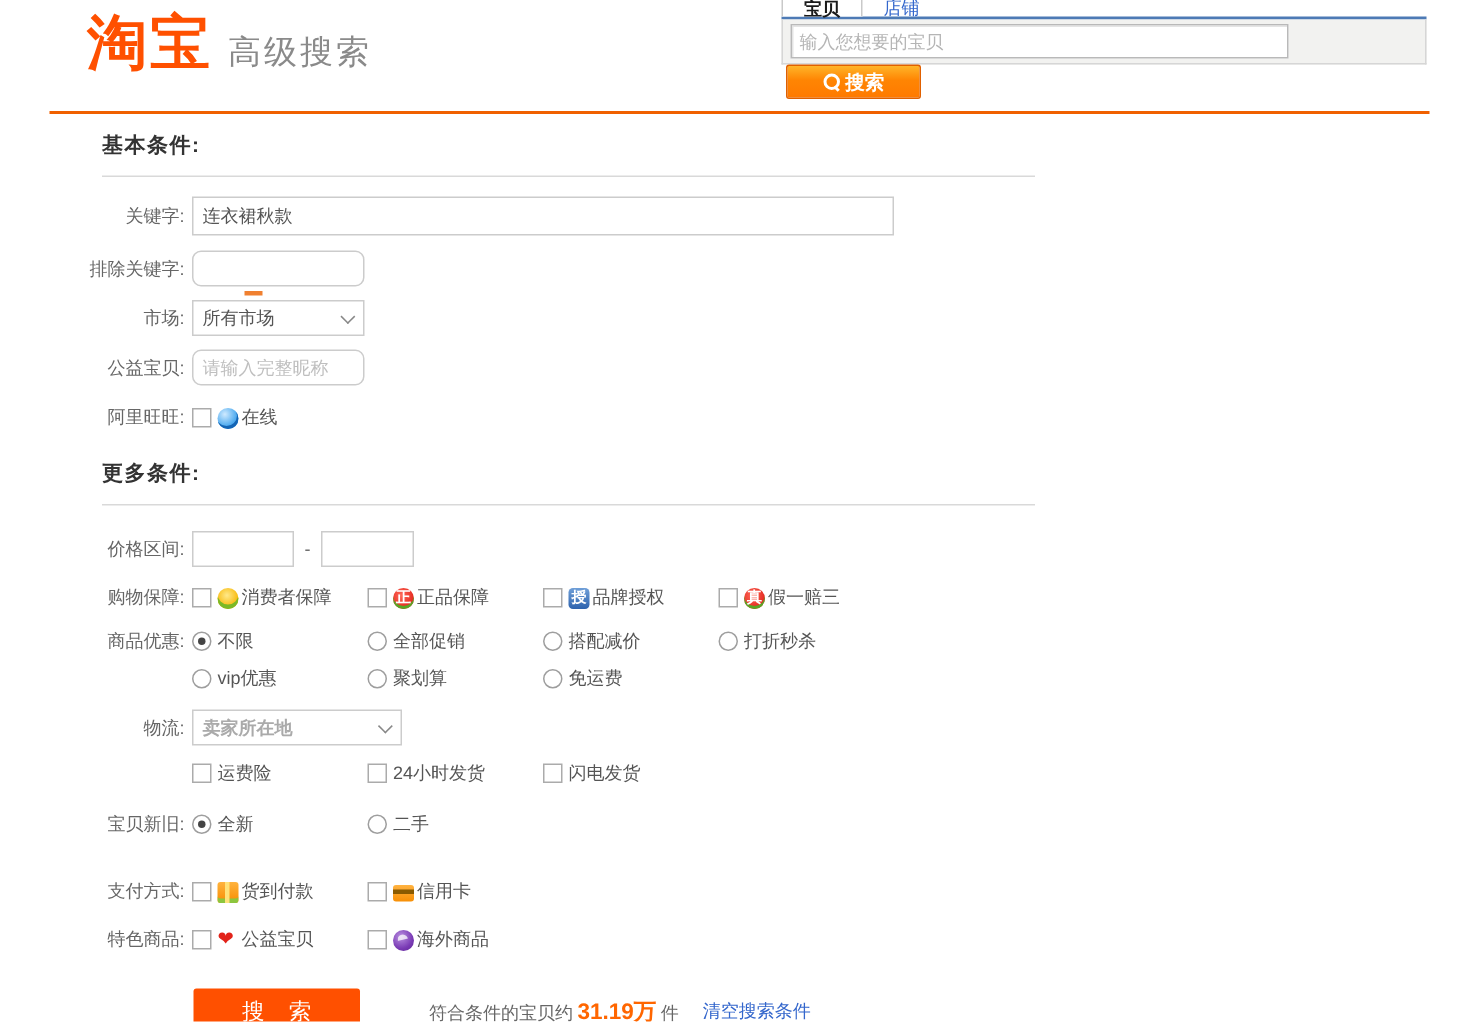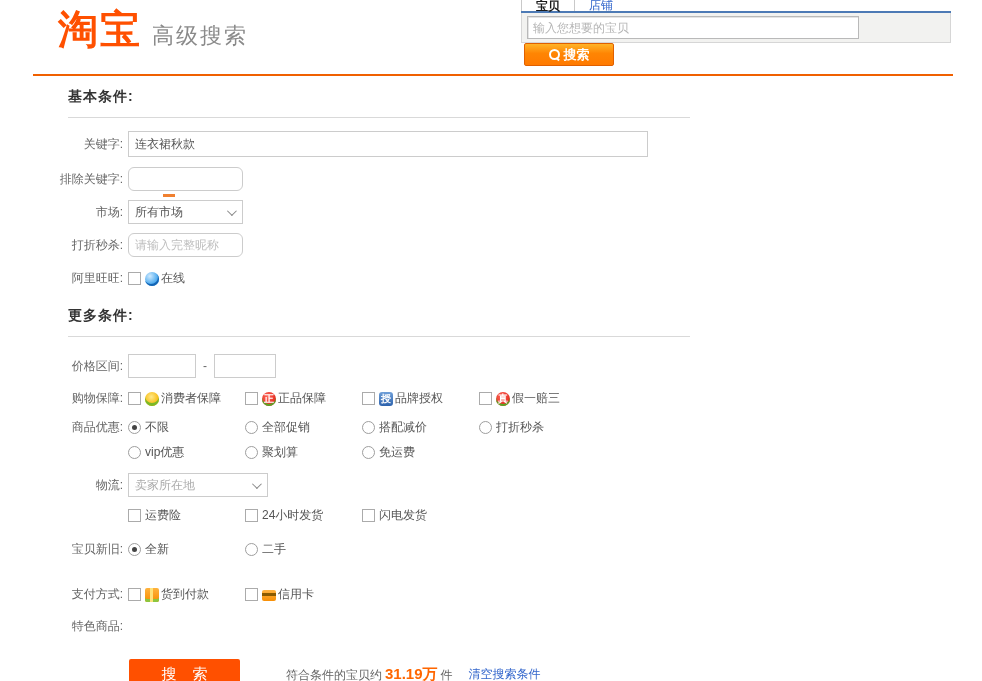--- a/index.html
+++ b/index.html
@@ -29,21 +29,21 @@
 
   
   .form { position:absolute; left:56px; top:88px; width:700px; }
   .sec-title { font-size:14px; font-weight:bold; color:#333; margin-left:12px; letter-spacing:1px; }
   .sec-line { height:1px; background:#d9d9d9; width:622px; margin:11px 0 0 12px; }
 
   .row { display:flex; align-items:center; position:relative; }
   .lbl { width:72px; min-width:72px; text-align:right; font-size:12px; color:#666; padding-right:5px; }
   .txt { height:24px; border:1px solid #ccc; font-size:12px; padding:0 6px; color:#555; outline:none; background:#fff; font-family:inherit; }
   .txt::placeholder { color:#bfbfbf; }
-  .keyword { width:520px; height:26px; }
+  .keyword { width:468px; height:26px; }
   .small { width:115px;border-radius:6px; }
 
   .select { width:115px; height:24px; border:1px solid #ccc; background:#fff; display:flex; align-items:center; justify-content:space-between; padding:0 8px 0 6px; font-size:12px; color:#555; cursor:pointer; }
   .select .ph { color:#aaa; }
   .chev { width:7px; height:7px; border-right:1px solid #888; border-bottom:1px solid #888; transform:rotate(45deg) translateY(-2px); }
   .tip-dash { position:absolute; left:107px; top:-6px; width:12px; height:3px; background:#f08030; }
 
   .cb { width:13px; height:13px; border:1px solid #ababab; background:#fff; display:inline-block; vertical-align:-2px; margin-right:4px; }
   .rd { width:13px; height:13px; border:1px solid #9e9e9e; border-radius:50%; background:#fff; display:inline-block; vertical-align:-2px; margin-right:4px; position:relative; }
   .rd.on::after { content:""; position:absolute; left:3px; top:3px; width:5px; height:5px; border-radius:50%; background:#444; }
@@ -125,21 +125,21 @@
     <div class="row mb9" style="margin-top:7px;">
       <span class="lbl">市场:</span>
       <div class="select">
         <span>所有市场</span>
         <span class="chev"></span>
       </div>
       <div class="tip-dash"></div>
     </div>
 
     <div class="row" style="margin-bottom:13px;">
-      <span class="lbl">打折秒杀:</span>
+      <span class="lbl">公益宝贝:</span>
       <input class="txt small" type="text" placeholder="请输入完整昵称" style="">
     </div>
 
     <div class="row" style="margin-bottom:20px;">
       <span class="lbl">阿里旺旺:</span>
       <span class="opt">
         <span class="cb"></span>
         <span class="ic ic-wangwang"></span>
         <span class="txtl">在线</span>
       </span>
@@ -216,21 +216,21 @@
         </span>
         <span class="opt">
           <span class="rd"></span>
           <span class="txtl">免运费</span>
         </span>
       </div>
     </div>
 
     <div class="row" style="margin-bottom:10px;">
       <span class="lbl">物流:</span>
-      <div class="select" style="width:140px;">
+      <div class="select" style="width:140px;font-weight:bold;">
         <span class="ph">卖家所在地</span>
         <span class="chev"></span>
       </div>
     </div>
 
     <div class="row" style="margin-bottom:17px;">
       <span class="lbl"></span>
       <div class="opts">
         <span class="opt">
           <span class="cb"></span>
@@ -272,20 +272,32 @@
         <span class="opt">
           <span class="cb"></span>
           <span class="ic ic-card"></span>
           <span class="txtl">信用卡</span>
         </span>
       </div>
     </div>
 
     <div class="row">
       <span class="lbl">特色商品:</span>
+      <div class="opts">
+        <span class="opt">
+          <span class="cb"></span>
+          <span class="ic ic-heart"></span>
+          <span class="txtl">公益宝贝</span>
+        </span>
+        <span class="opt">
+          <span class="cb"></span>
+          <span class="ic ic-globe"></span>
+          <span class="txtl">海外商品</span>
+        </span>
+      </div>
     </div>
 
     <div class="foot">
       <button class="search-btn">搜 索</button>
       <span class="result">
         <span>符合条件的宝贝约</span>
         <b>31.19万</b>
         <span>件</span>
       </span>
       <a class="clear-link">清空搜索条件</a>

